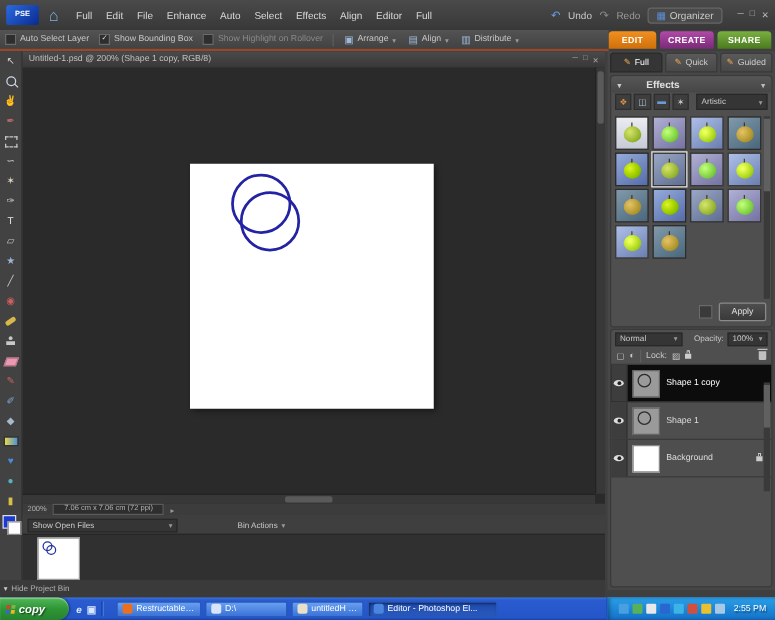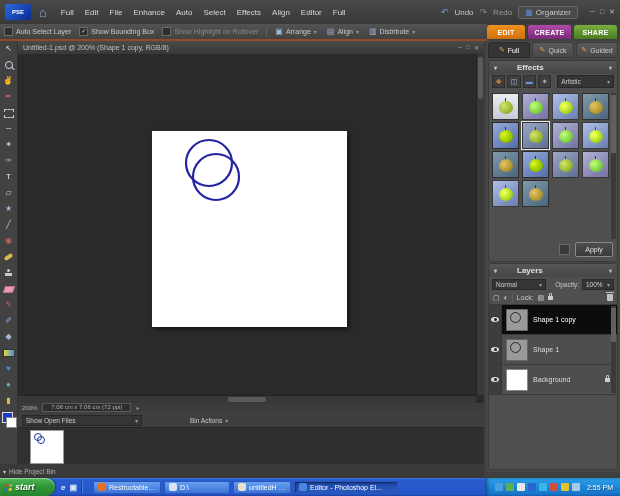--- a/index.html
+++ b/index.html
@@ -441,25 +441,20 @@
       <div id="fx-scroll">
           <div class="sthumb"></div>
         </div>
       <div id="fx-footer">
         <span id="fx-minibtn"></span>
         <span id="apply-btn">Apply</span>
       </div>
     </div>
 
     <div class="panel" id="layers-panel">
-      <div class="phead">
-        <span class="tri">▾</span>
-        <span>Layers</span>
-        <span class="more">▾</span>
-      </div>
       <div id="layer-controls">
         <span class="dd" id="blend-dd">
           <span>Normal</span>
           <span class="arrow">▾</span>
         </span>
         <span id="opacity-label" style="margin-left:auto;">Opacity:</span>
         <span class="dd" id="opacity-box" style="margin-left:0;">
           <span>100%</span>
           <span class="arrow">▾</span>
         </span>
@@ -527,21 +522,21 @@
   </div>
 
   <div id="taskbar">
     <div id="start-btn">
       <span id="start-flag">
         <span style="background:#d44030;"></span>
           <span style="background:#7ab648;"></span>
         <span style="background:#3a66c8;"></span>
           <span style="background:#f0b818;"></span>
       </span>
-      <span id="start-label">start</span>
+      <span id="start-label">copy</span>
     </div>
     <div id="quick-launch">
       <span class="ql" style="font-style:italic;">e</span>
       <span class="ql">▣</span>
       <span id="ql-sep"></span>
     </div>
     <div id="task-buttons">
         <div class="task">
           <span class="ticon" style="background: rgb(232, 112, 32);"></span>
           <span class="tlabel">RestructableId-EXC...</span>

